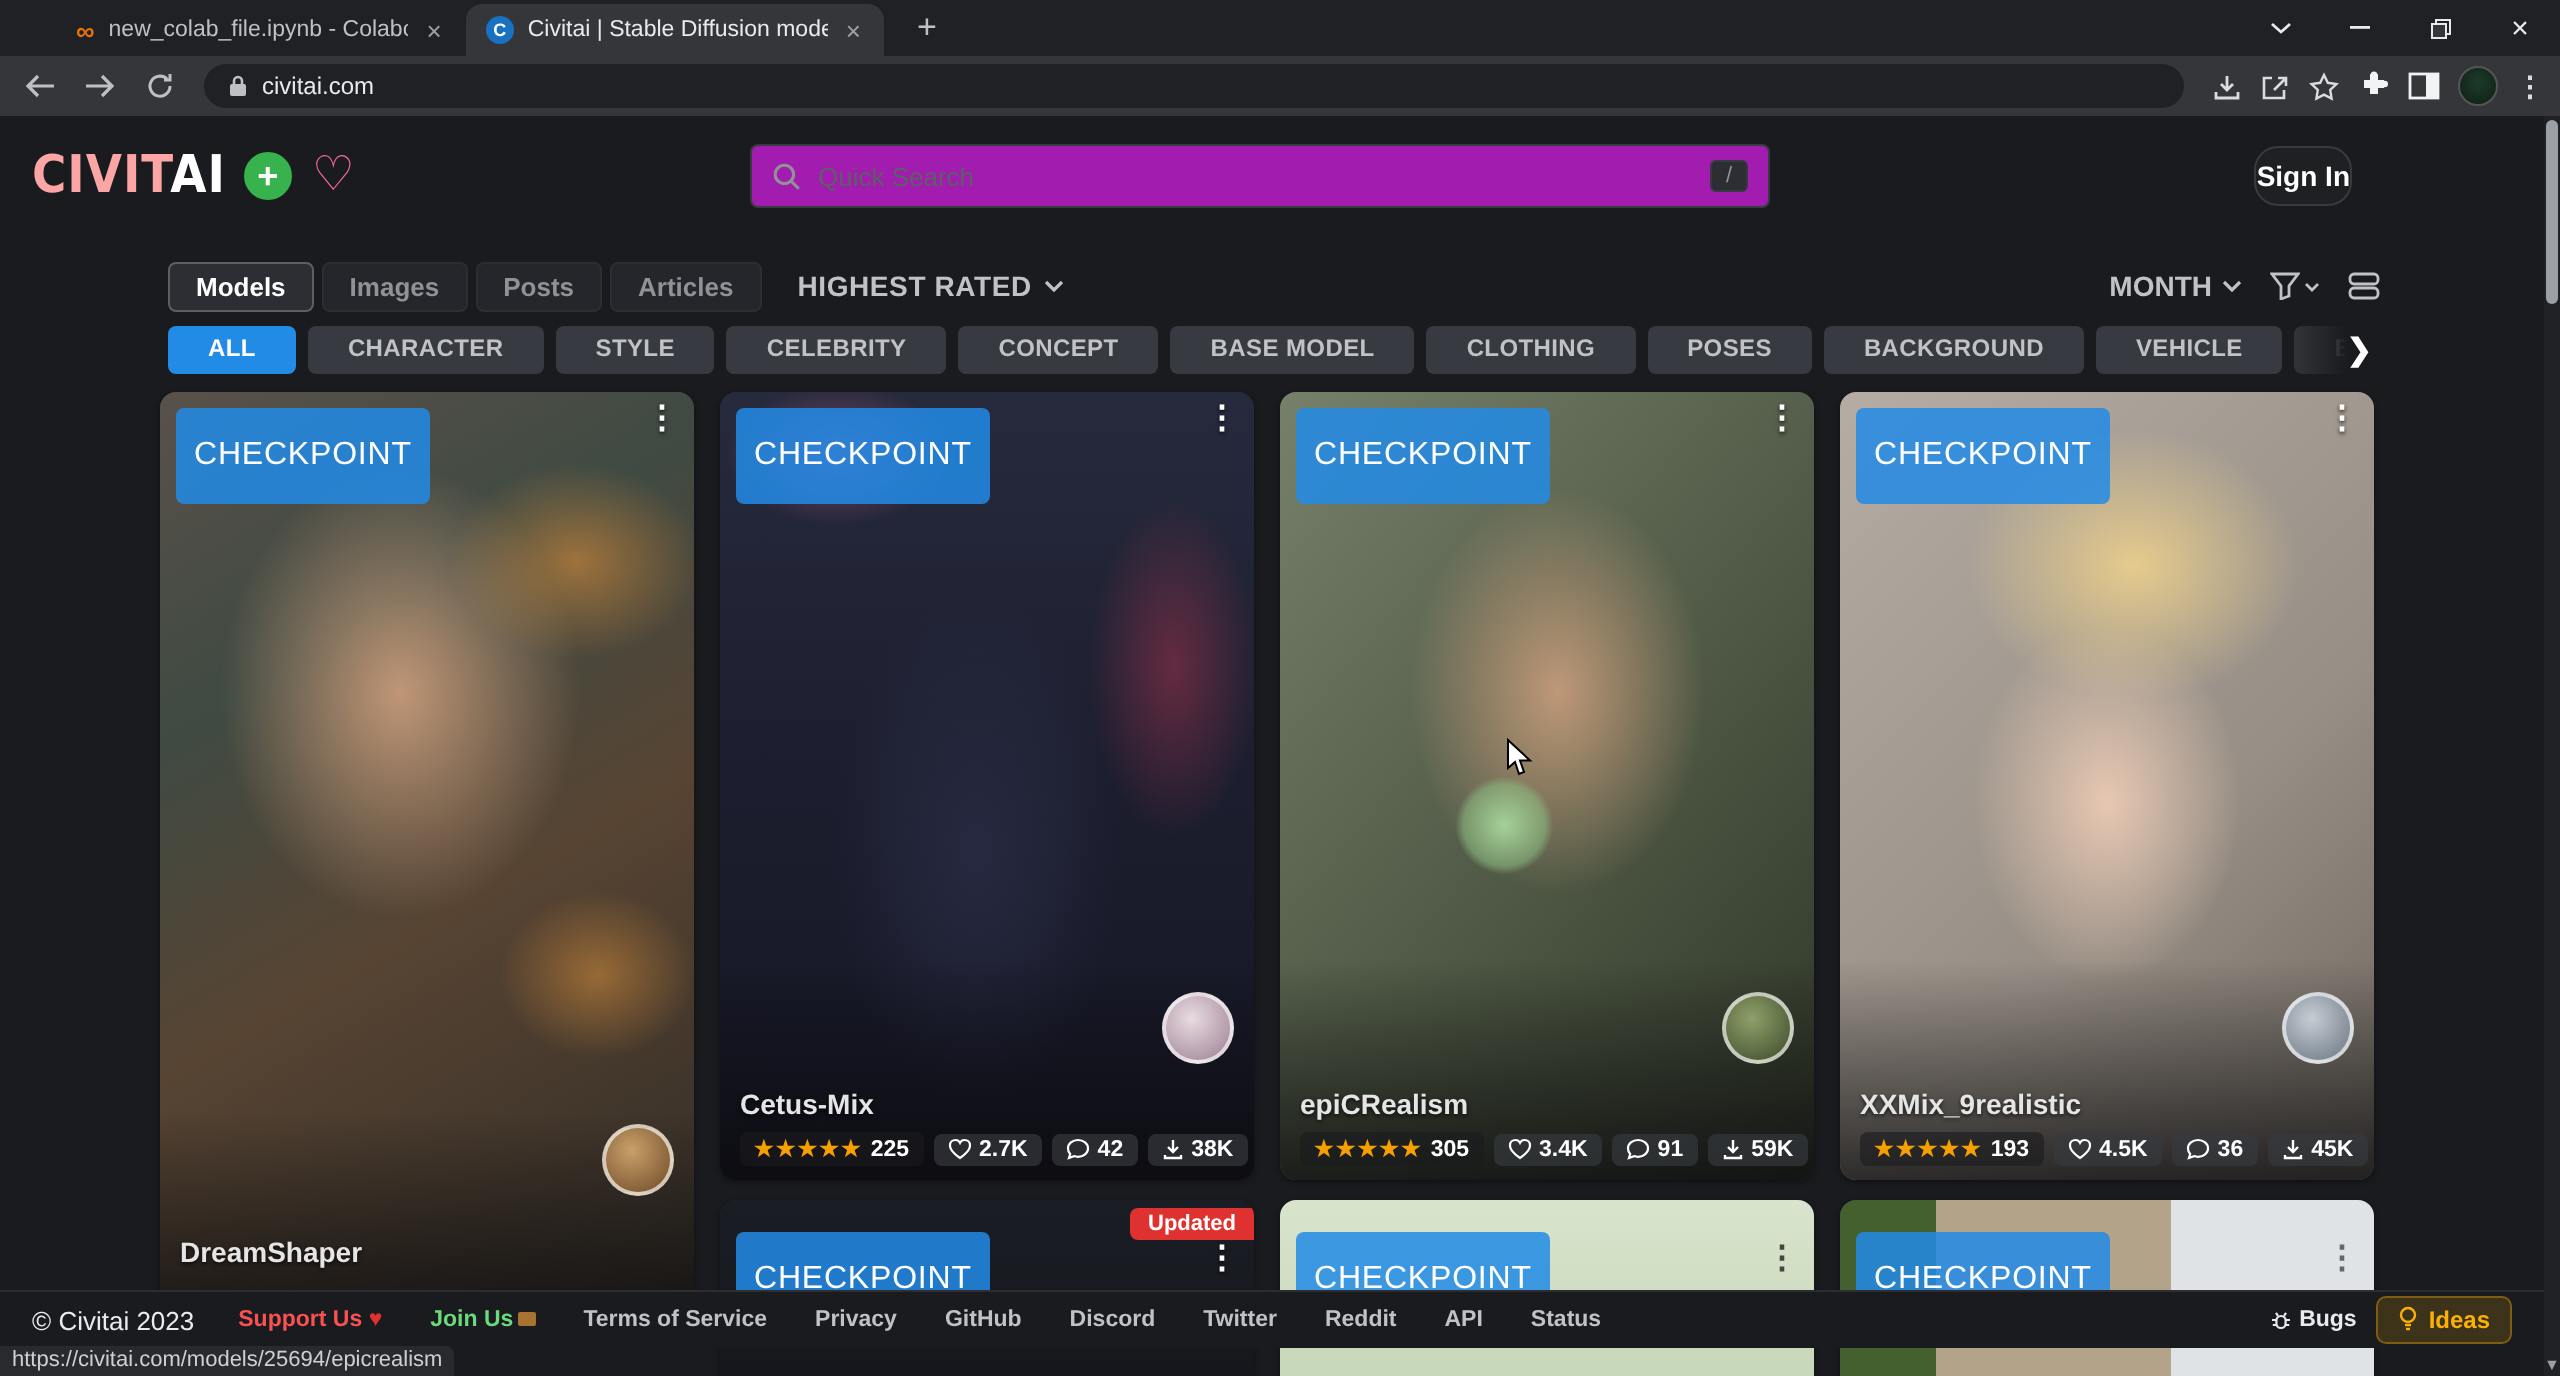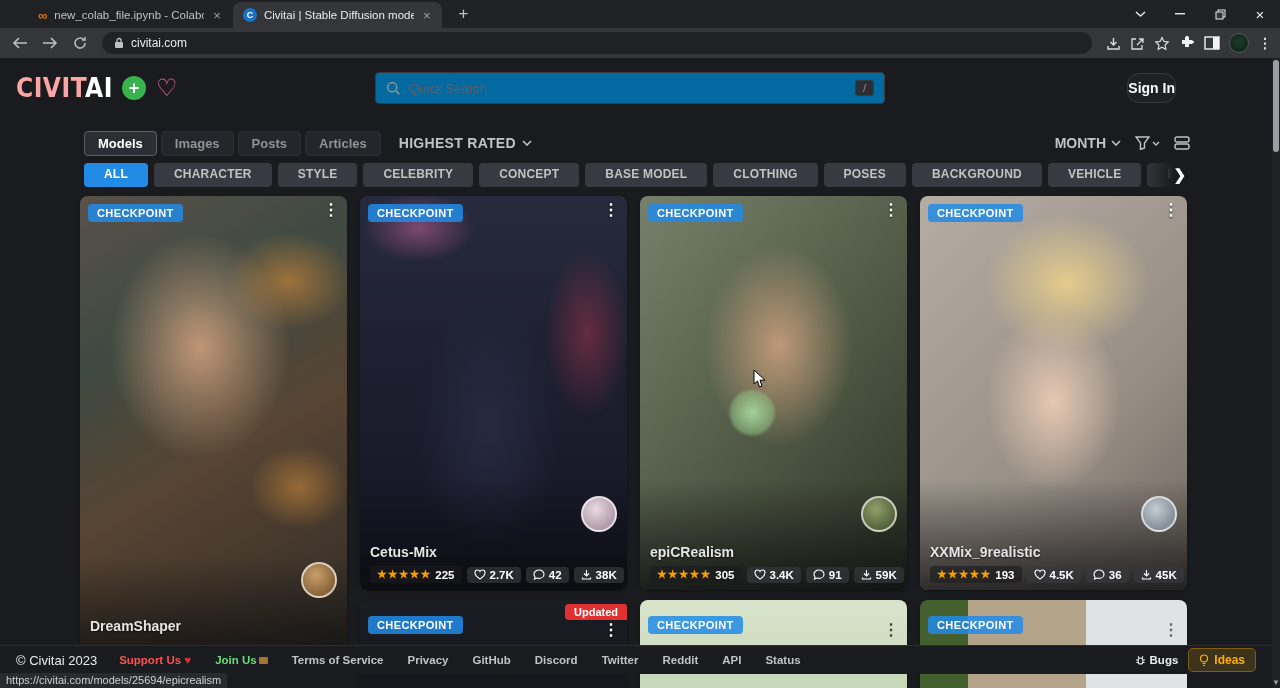--- a/index.html
+++ b/index.html
@@ -34,21 +34,21 @@
                    border:1px solid #555; }
 
   
   .siteheader { position:absolute; top:58px; left:0; width:1272px; height:60px; background:#1A1B1E;
                 display:flex; align-items:center; }
   .logo { margin-left:16px; font-weight:900; font-size:26px; letter-spacing:.5px; font-family:"DejaVu Sans", sans-serif; font-stretch:condensed; }
   .logo .civit { color:#fca5a5; } .logo .ai { color:#ffffff; }
   .plus-circle { width:24px; height:24px; border-radius:50%; background:#37B24D; color:#fff; font-size:18px;
                  font-weight:bold; display:flex; align-items:center; justify-content:center; margin-left:9px; }
   .heart-glyph { color:#F06595; font-size:24px; margin-left:10px; line-height:1; }
-  .searchbar { position:absolute; left:375px; top:14px; width:510px; height:32px; background:#0369a1;
+  .searchbar { position:absolute; left:375px; top:14px; width:510px; height:32px; background:#a21caf;
                border:1px solid #373A40; border-radius:4px; display:flex; align-items:center; padding:0 10px; }
   .searchbar input { background:transparent; border:none; outline:none; color:#e9ecef; font-size:13px;
                      flex:1; margin-left:8px; font-family:"Liberation Sans", sans-serif; }
   .searchbar input::placeholder { color:#5c5f66; }
   .kbd { border:1px solid #373A40; background:#2C2E33; color:#909296; border-radius:3px; font-size:11px;
          padding:1px 7px; }
   .signin { position:absolute; right:96px; top:15px; height:30px; padding:0 0; background:#1f2023;
             border:1px solid #373A40; border-radius:12px; color:#fff; font-size:14px; font-weight:600;
             display:flex; align-items:center; }
 
@@ -75,21 +75,21 @@
                 display:flex; align-items:center; justify-content:flex-end; }
   .pills-fade .chev { color:#fff; font-size:15px; font-weight:bold; margin-right:2px; }
 
   
   .card { position:absolute; width:267px; border-radius:8px; overflow:hidden; background:#25262B;
           box-shadow:0 1px 3px rgba(0,0,0,.4); }
   .card .img { position:absolute; inset:0; }
   .card .shade { position:absolute; left:0; right:0; bottom:0; height:110px;
                  background:linear-gradient(180deg, rgba(0,0,0,0), rgba(10,10,12,.75)); }
   .badge-type { position:absolute; top:8px; left:8px; background:rgba(34,139,230,.85); color:#fff;
-                font-size:11px; font-weight:700; letter-spacing:.4px; padding:3px 9px; border-radius:4px; }
+                font-size:16px; font-weight:400; letter-spacing:.4px; padding:15px 9px; border-radius:4px; }
   .kebab { position:absolute; top:6px; right:8px; color:#fff; font-size:16px; font-weight:bold;
            text-shadow:0 1px 2px rgba(0,0,0,.8); line-height:1; }
   .card .user-avatar { position:absolute; right:10px; bottom:58px; width:36px; height:36px; border-radius:50%;
                        border:2px solid rgba(255,255,255,.65); }
   .card .title { position:absolute; left:10px; bottom:30px; color:#e5e5e5; font-size:14px; font-weight:600;
                  text-shadow:0 1px 2px rgba(0,0,0,.7); }
   .card .stats { position:absolute; left:10px; right:8px; bottom:7px; display:flex; align-items:center; }
   .stat { display:flex; align-items:center; gap:4px; background:rgba(55,58,64,.68); border-radius:4px;
           padding:2px 7px; color:#fff; font-size:11.5px; font-weight:700; margin-left:5px; }
   .stat.rating { margin-left:0; background:rgba(26,27,30,.6); margin-right:auto; }
@@ -130,21 +130,21 @@
   .footer .copy { color:#e9ecef; font-weight:400; font-size:13px; margin-right:22px; }
   .flink { color:#C1C2C5; font-size:11.5px; font-weight:600; margin-right:24px; }
   .flink.support { color:#fa5252; } .flink.join { color:#69db7c; }
   .mini-heart { color:#e03131; }
   .mini-case { display:inline-block; width:9px; height:7px; background:#a87332; border-radius:1px;
                vertical-align:middle; margin-left:2px; }
   .footer-right { margin-left:auto; display:flex; align-items:center; gap:10px; }
   .bugs { color:#e9ecef; font-size:11.5px; font-weight:600; display:flex; align-items:center; gap:4px; }
   .ideas { background:rgba(250,176,5,.16); border:1px solid rgba(250,176,5,.35); color:#FAB005;
            font-size:12px; font-weight:700; border-radius:5px; padding:4px 10px; display:flex;
-           align-items:flex-end; gap:5px; }
+           align-items:flex-start; gap:5px; }
 
   .statusbubble { position:absolute; left:0; bottom:0; height:15px; background:#292A2D; color:#CDD0D4;
                   font-size:11px; display:flex; align-items:center; padding:0 6px 1px 6px; z-index:6;
                   border-top-right-radius:4px; }
 
   
   .scrollbar { position:absolute; right:0; top:58px; width:8px; height:630px; background:#202124; z-index:7; }
   .scroll-thumb { position:absolute; top:2px; right:1px; width:6px; height:92px; background:#9aa0a6; border-radius:3px; }
   .scroll-arrow { position:absolute; bottom:1px; right:0; width:8px; color:#9aa0a6; font-size:8px; text-align:center; }
 

